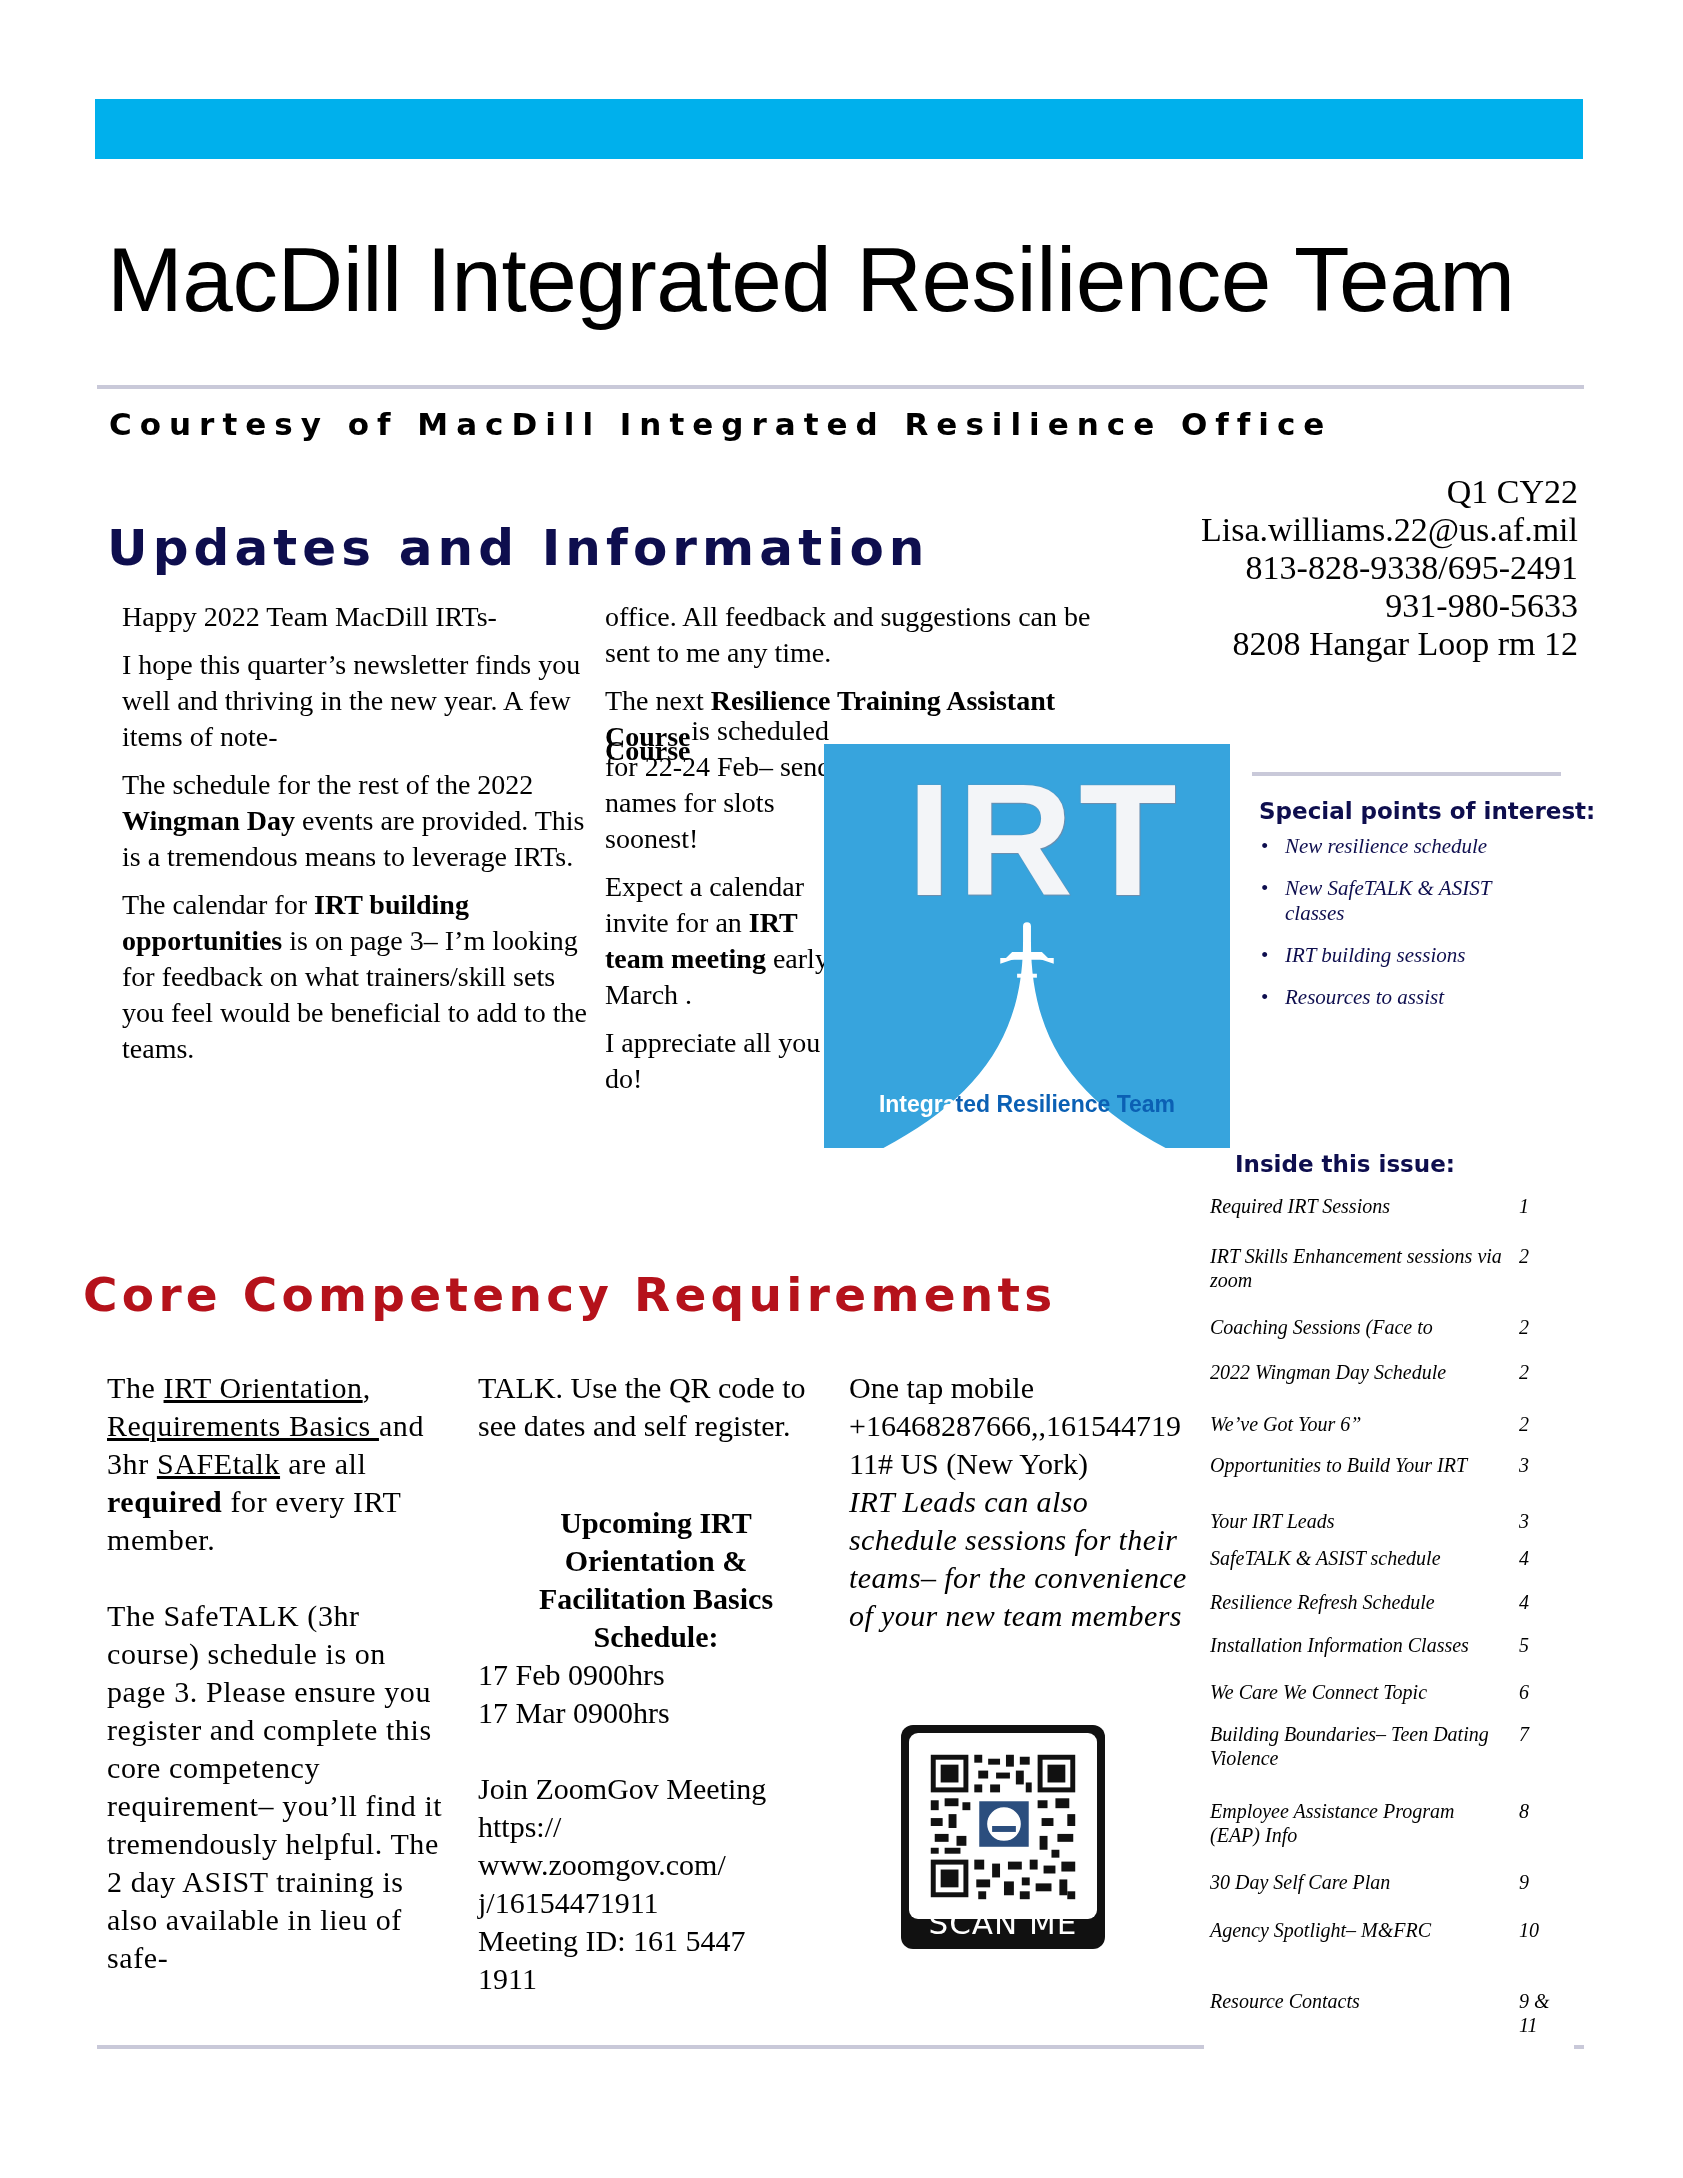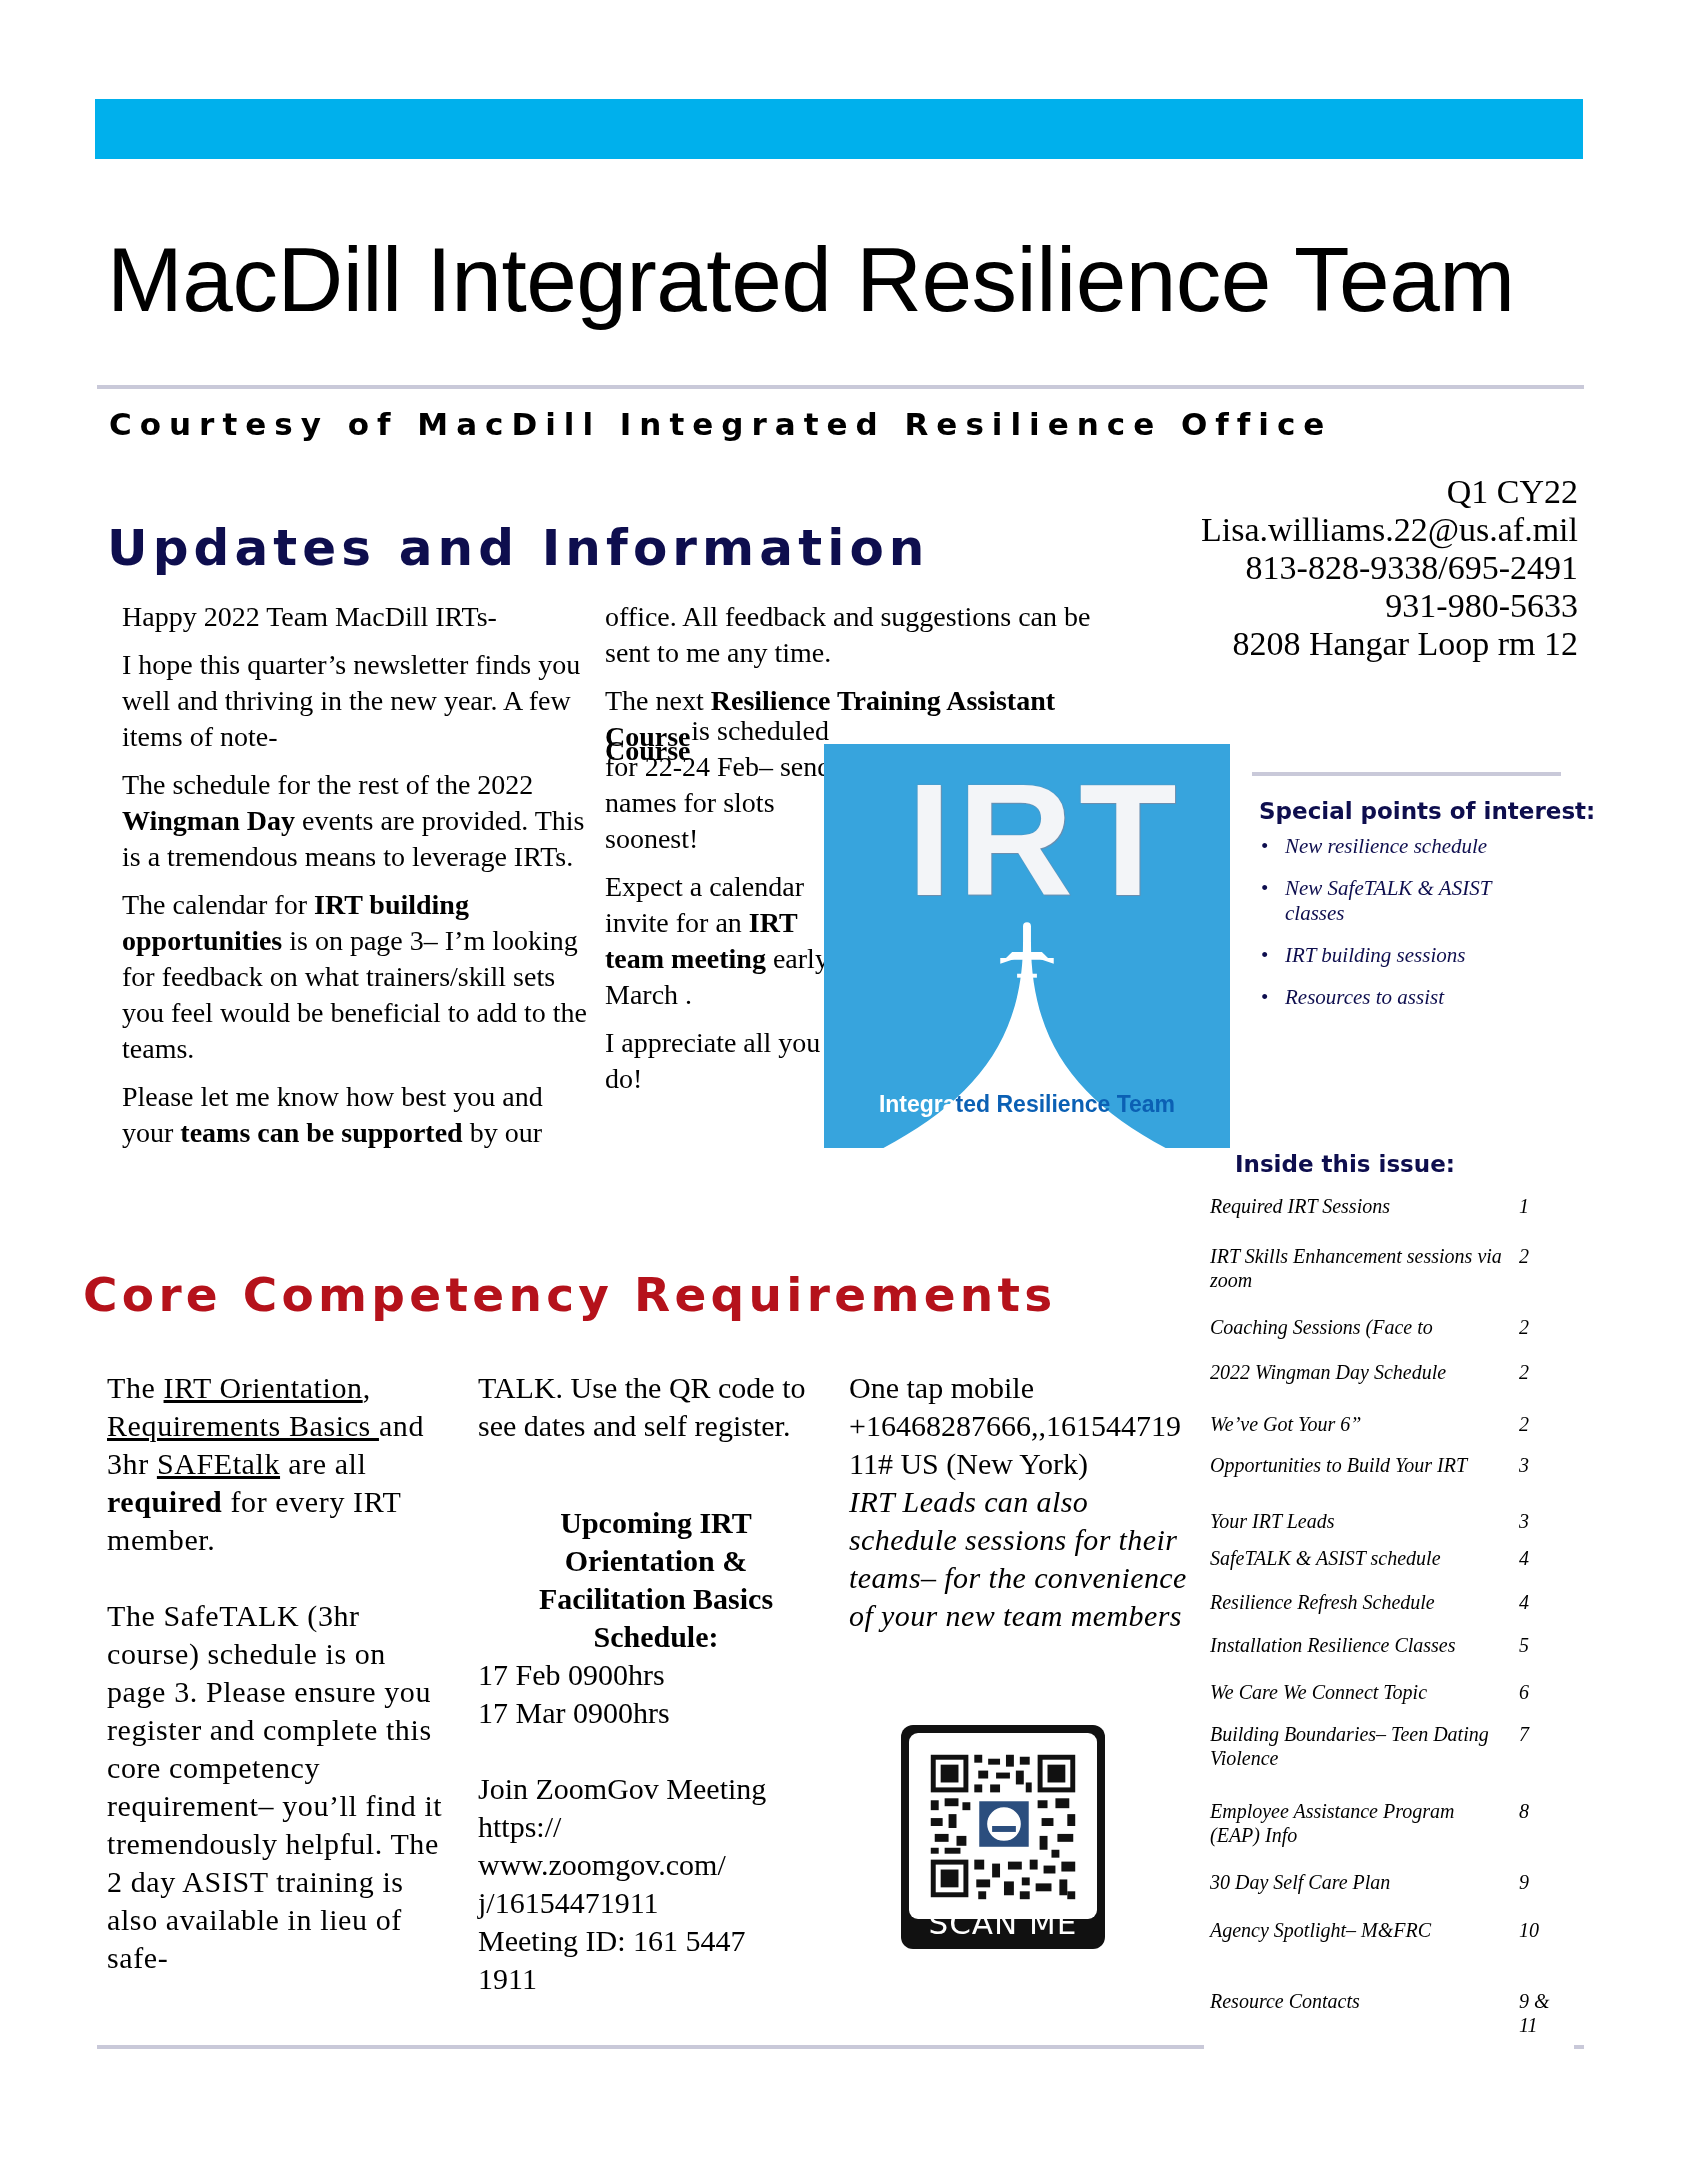--- a/index.html
+++ b/index.html
@@ -60,21 +60,20 @@
   <div>8208 Hangar Loop rm 12</div>
 </div>
 
 <div class="abs h-updates">Updates and Information</div>
 
 <div class="abs body-col col1">
   <p>Happy 2022 Team MacDill IRTs-</p>
   <p>I hope this quarter’s newsletter finds you well and thriving in the new year. A few items of note-</p>
   <p><span>The schedule for the rest of the 2022 </span><b>Wingman Day</b><span> events are provided. This is a tremendous means to leverage IRTs.</span></p>
   <p><span>The calendar for </span><b>IRT building opportunities</b><span> is on page 3– I’m looking for feedback on what trainers/skill sets you feel would be beneficial to add to the teams.</span></p>
-  <p><span>Please let me know how best you and your </span><b>teams can be supported</b><span> by our</span></p>
 </div>
 
 <div class="abs body-col col2">
   <p style="width:515px;">office.  All feedback and suggestions can be sent to me any time.</p>
   <p style="width:515px; margin-bottom:11px;"><span>The next </span><b style="display:inline;">Resilience Training Assistant Course</b></p>
 </div>
 <div class="abs body-col" style="left:605px; top:713px; width:228px;">
   <p><span style="visibility:hidden;" aria-hidden="true">Course</span><span> is scheduled for 22-24 Feb– send names for slots soonest!</span></p>
   <p><span>Expect a calendar invite for an </span><b>IRT team meeting</b><span> early March .</span></p>
   <p>I appreciate all you do!</p>
@@ -136,21 +135,21 @@
     </div>
   <div class="toc-row" style="top:352px;">
       <span class="t">SafeTALK &amp; ASIST schedule</span>
       <span class="p">4</span>
     </div>
   <div class="toc-row" style="top:396px;">
       <span class="t">Resilience Refresh Schedule</span>
       <span class="p">4</span>
     </div>
   <div class="toc-row" style="top:439px;">
-      <span class="t">Installation Resilience Classes</span>
+      <span class="t">Installation Information Classes</span>
       <span class="p">5</span>
     </div>
   <div class="toc-row" style="top:486px;">
       <span class="t">We Care We Connect Topic</span>
       <span class="p">6</span>
     </div>
   <div class="toc-row" style="top:528px;">
       <span class="t" style="width:287px;">Building Boundaries– Teen Dating Violence</span>
       <span class="p">7</span>
     </div>

